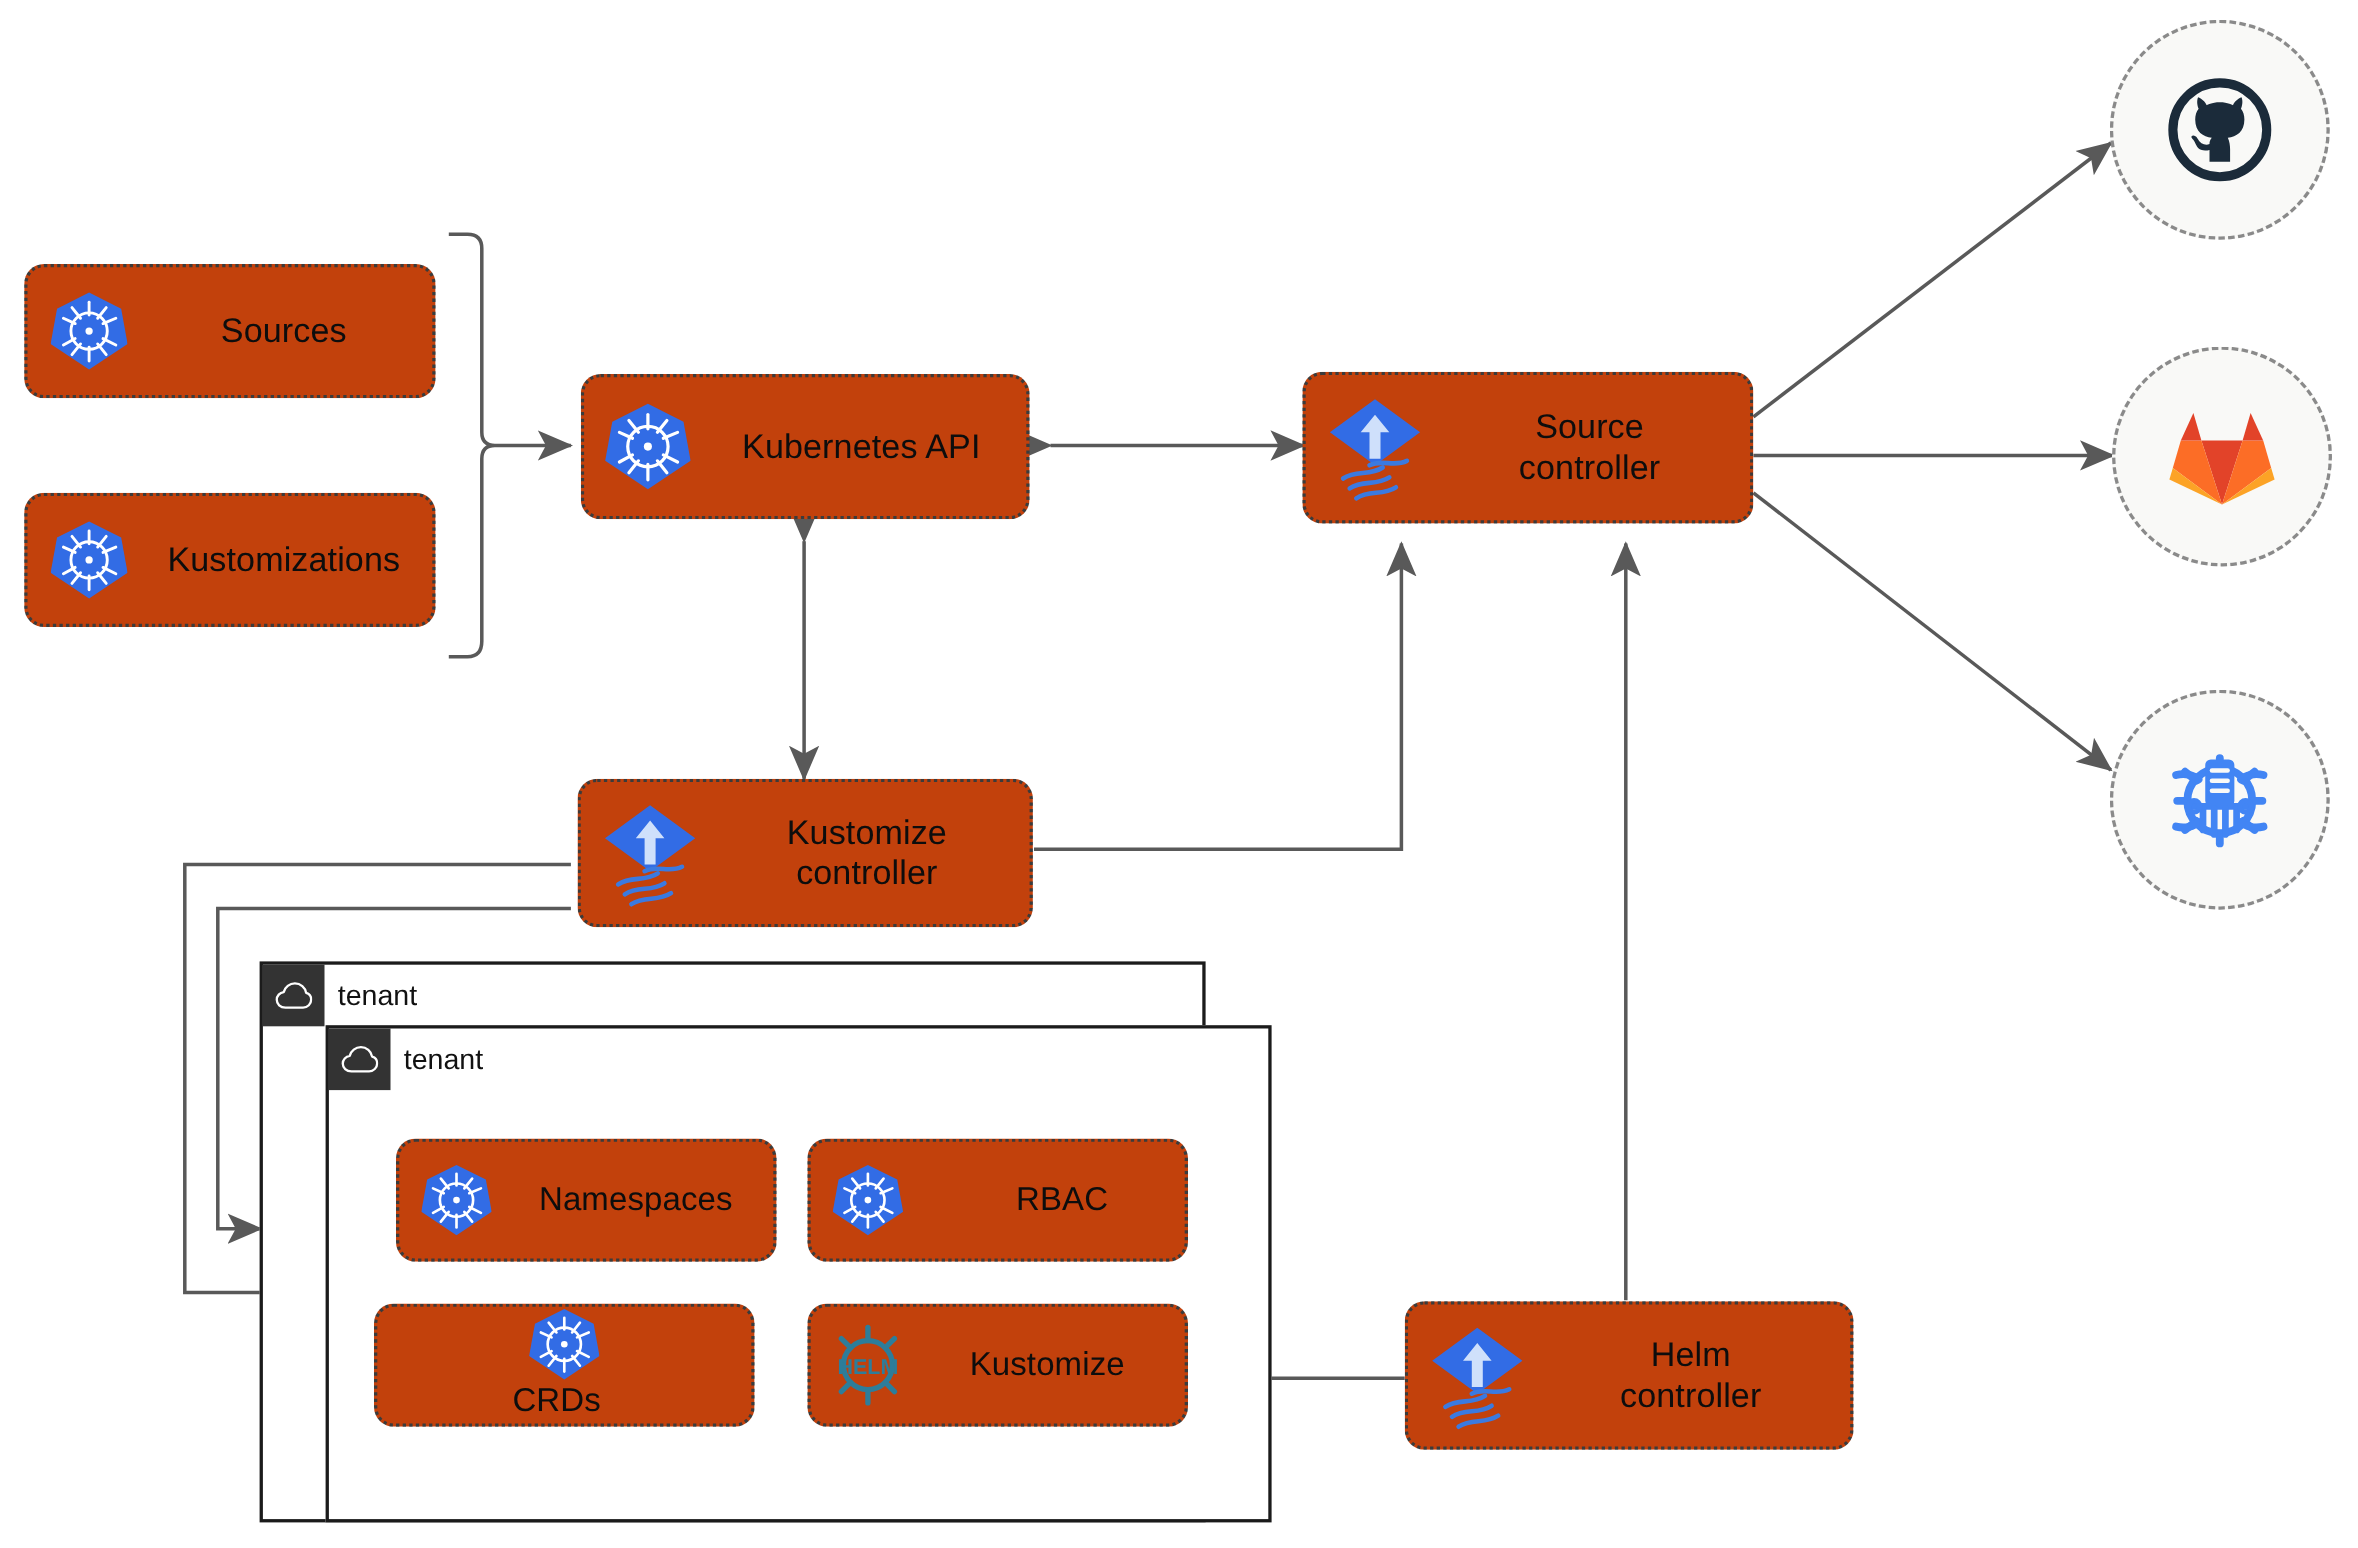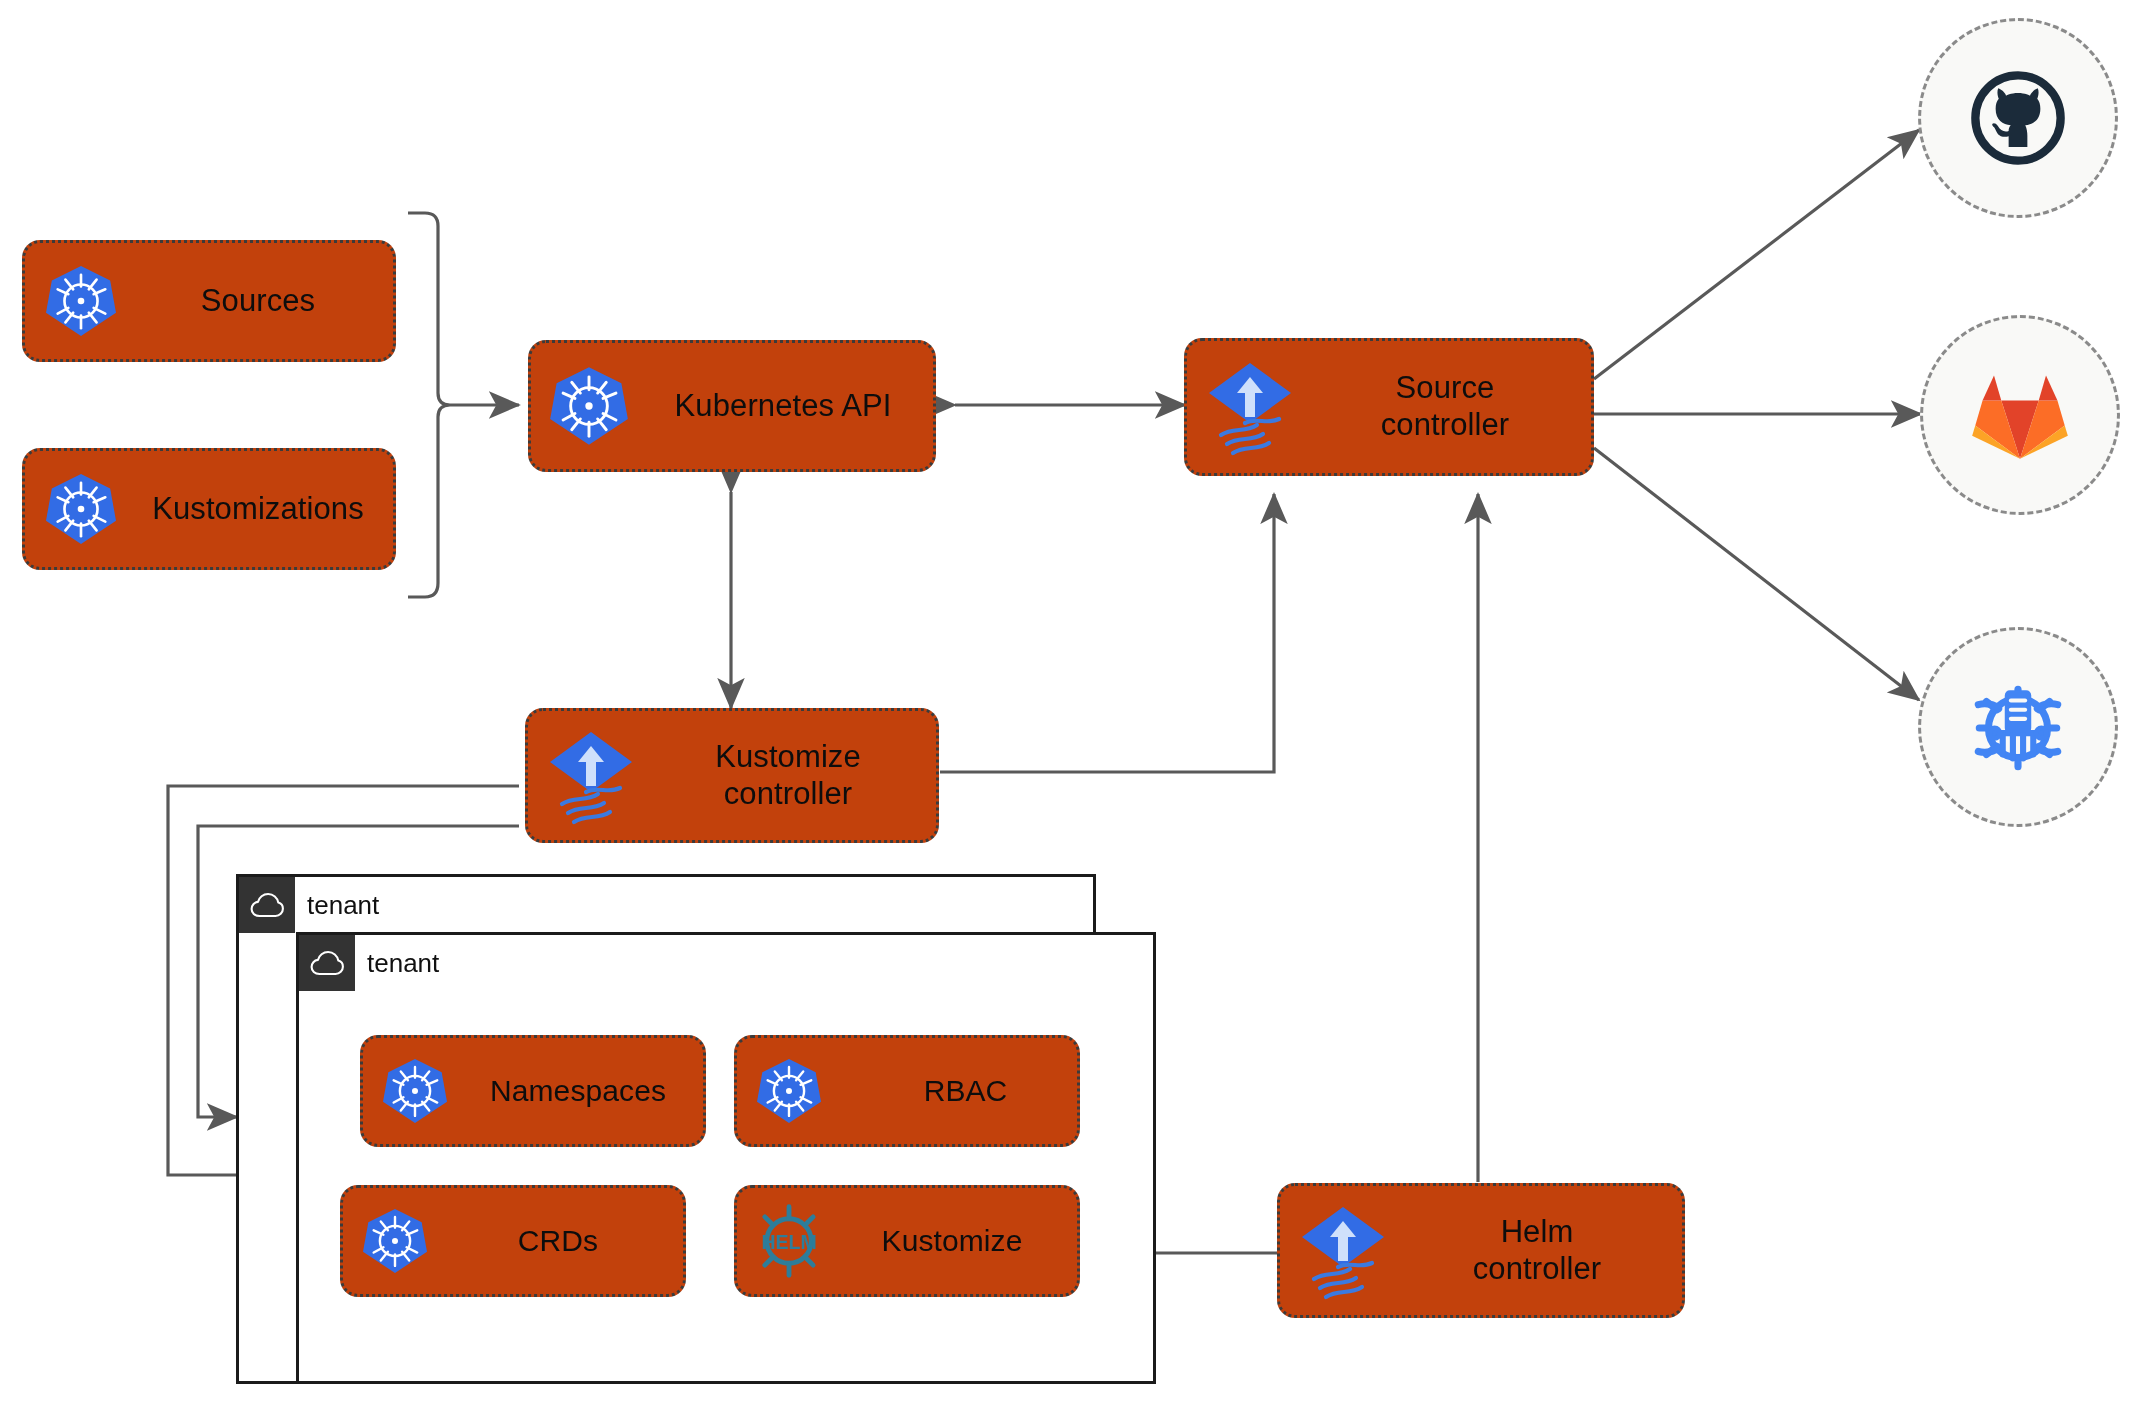--- a/index.html
+++ b/index.html
@@ -284,21 +284,21 @@
           <line x1="20" y1="60" x2="28" y2="50"></line>
             <line x1="44" y1="26" x2="52" y2="16"></line>
           <line x1="20" y1="16" x2="28" y2="26"></line>
             <line x1="44" y1="50" x2="52" y2="60"></line>
         </g>
       </svg>
     </div>
     <div class="lbl">RBAC</div>
   </div>
 
-  <div class="node small" style="left:340px;top:1185px;width:346px;height:112px;">
+  <div class="node small" style="left:340px;top:1185px;width:346px;height:112px;flex-direction:column;">
     <div class="ico" style="width:104px;">
       <svg width="64" height="68" viewBox="0 0 72 76" aria-hidden="true">
         <polygon points="36,2 66,17 72,50 36,74 0,50 6,17" fill="#326ce5"></polygon>
         <g stroke="#ffffff" stroke-width="2.7" fill="none" stroke-linecap="round">
           <circle cx="36" cy="38" r="17"></circle>
           <circle cx="36" cy="38" r="3.4" fill="#ffffff" stroke="none"></circle>
           <line x1="36" y1="11" x2="36" y2="23"></line>
             <line x1="36" y1="53" x2="36" y2="66"></line>
           <line x1="12" y1="26" x2="23" y2="31"></line>
             <line x1="49" y1="45" x2="61" y2="51"></line>

